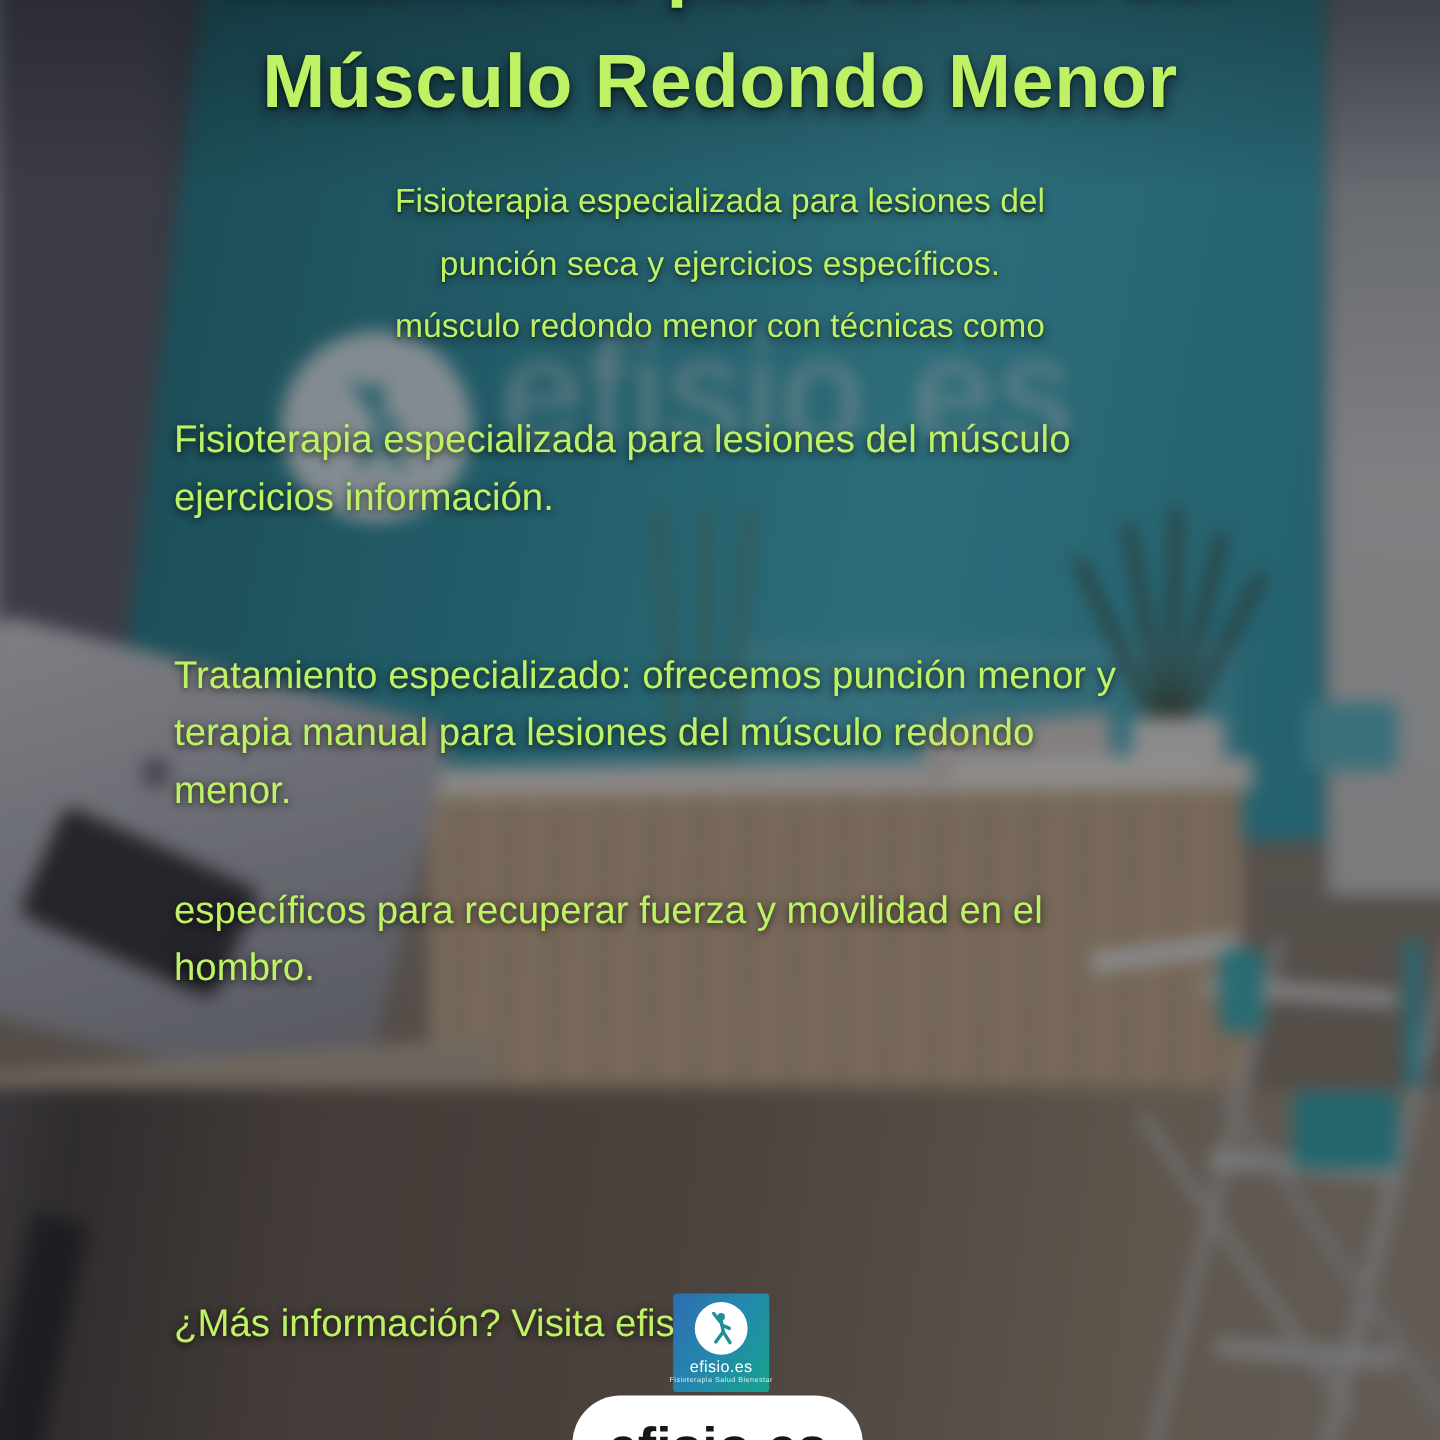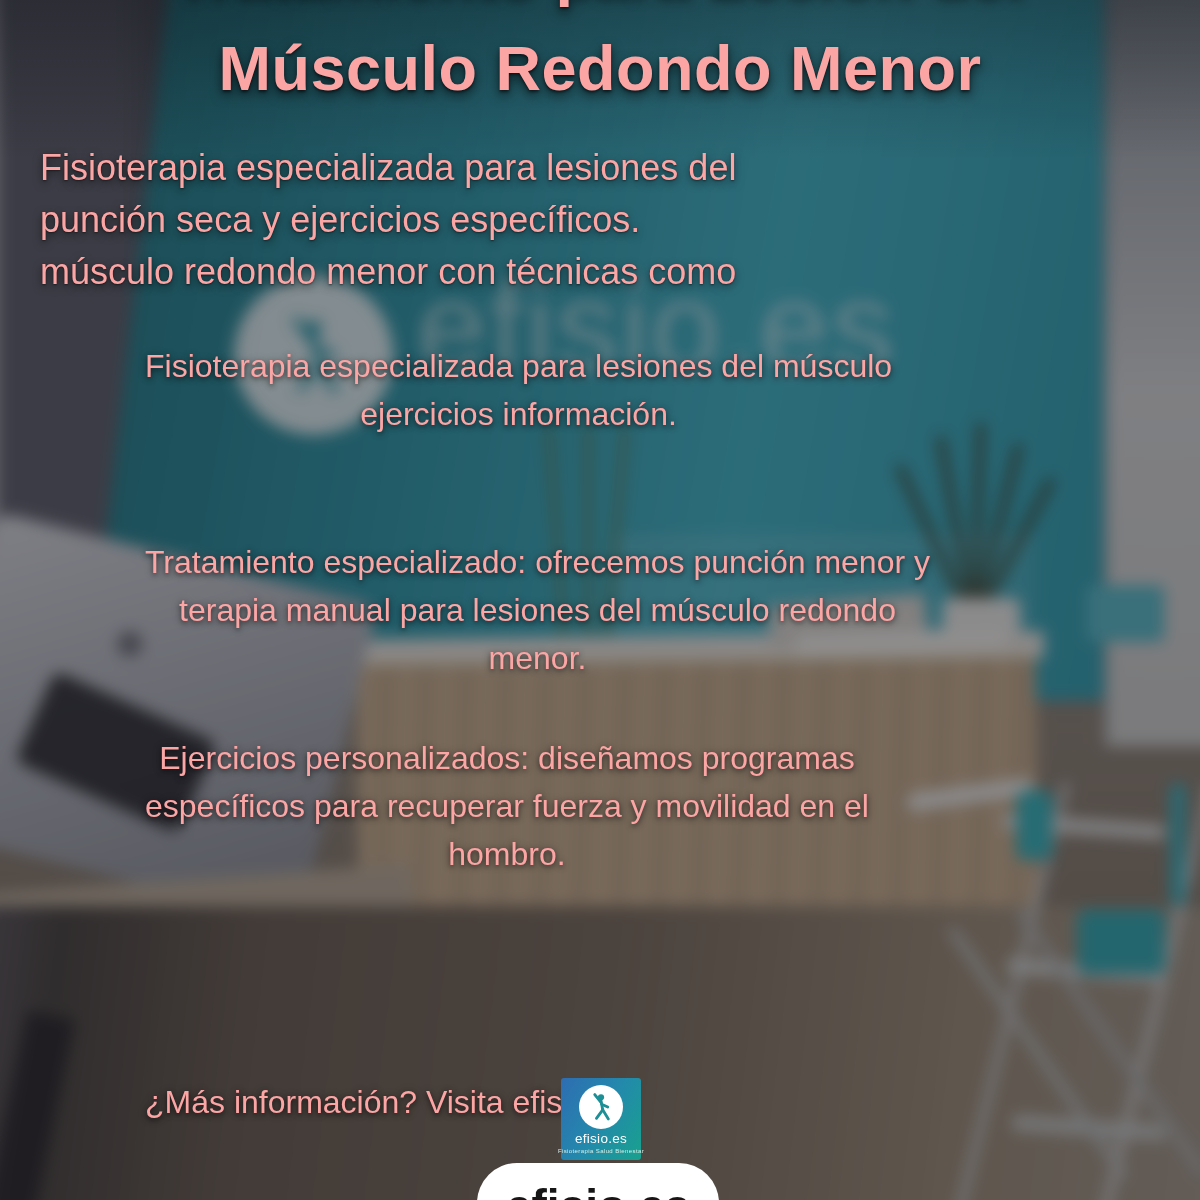--- a/index.html
+++ b/index.html
@@ -42,32 +42,32 @@
   .ph-rail{left:893px;top:778px;width:122px;height:16px;background:#e9eae8;border-radius:8px;transform:rotate(-8deg);}
   .ph-cart{left:985px;top:768px;width:160px;height:436px;}
   .cart-el{position:absolute;}
   .ph-teal-strip{left:1146px;top:775px;width:14px;height:118px;background:#36b1bd;border-radius:6px;}
 
   
   .overlay{position:absolute;inset:0;z-index:2;
     background:linear-gradient(180deg,rgba(5,8,12,.30),rgba(0,0,0,0) 160px),rgba(20,18,24,.44);}
 
   
-  .content{position:absolute;inset:0;z-index:3;color:#fca5a5;}
+  .content{position:absolute;inset:0;z-index:3;color:#bef264;}
   .title{position:absolute;top:-76px;left:0;right:0;margin:0;text-align:center;
     font-size:63px;line-height:96px;font-weight:800;letter-spacing:.5px;
     text-shadow:0 5px 12px rgba(0,0,0,.6),0 2px 3px rgba(0,0,0,.55);}
   .title .line{display:block;white-space:nowrap;}
-  .subtitle{position:absolute;top:142px;left:40px;right:40px;margin:0;
-    font-size:36px;line-height:52px;font-weight:400;
+  .subtitle{position:absolute;top:142px;left:40px;right:40px;margin:0;text-align:center;
+    font-size:28px;line-height:52px;font-weight:400;
     text-shadow:0 3px 8px rgba(0,0,0,.55),0 1px 2px rgba(0,0,0,.45);}
   .subtitle .line{display:block;white-space:nowrap;}
   .para{position:absolute;left:145px;margin:0;font-size:32px;line-height:48px;font-weight:400;
     text-shadow:0 2px 5px rgba(0,0,0,.5),0 1px 10px rgba(0,0,0,.3);}
-  .para .line{display:block;white-space:nowrap;text-align:center;}
+  .para .line{display:block;white-space:nowrap;}
   .para strong{font-weight:400;}
   .p1{top:342px;} .p2{top:538px;} .p3{top:734px;} .p4{top:930px;} .cta{top:1078px;}
 
   
   .logo{position:absolute;left:561px;top:1078px;width:80px;height:82px;z-index:4;border-radius:3px;
     background:linear-gradient(120deg,#2e6db2 0%,#2389ac 50%,#18a18d 100%);
     display:flex;flex-direction:column;align-items:center;padding-top:7px;box-sizing:border-box;}
   .logo-circle{width:44px;height:44px;border-radius:50%;background:#fff;display:flex;align-items:center;justify-content:center;}
   .logo-brand{margin-top:3px;font-size:13.5px;font-weight:400;color:#fff;letter-spacing:.3px;line-height:1;}
   .logo-tagline{margin-top:2px;font-size:6px;color:#d8efe9;letter-spacing:.4px;line-height:1;white-space:nowrap;}
@@ -159,21 +159,20 @@
       <span class="line">ejercicios información.</span>
     </p>
 
     <p class="para p2">
       <span class="line"><strong>Tratamiento especializado:</strong><span> ofrecemos punción menor y</span></span>
       <span class="line">terapia manual para lesiones del músculo redondo</span>
       <span class="line">menor.</span>
     </p>
 
     <p class="para p3">
-      <span class="line"><strong>Ejercicios personalizados:</strong><span> diseñamos programas</span></span>
       <span class="line">específicos para recuperar fuerza y movilidad en el</span>
       <span class="line">hombro.</span>
     </p>
 
 
     <p class="para cta">
       <span class="line"><span>¿Más información? Visita </span><strong>efisio.es</strong></span>
     </p>
   </div>
 

